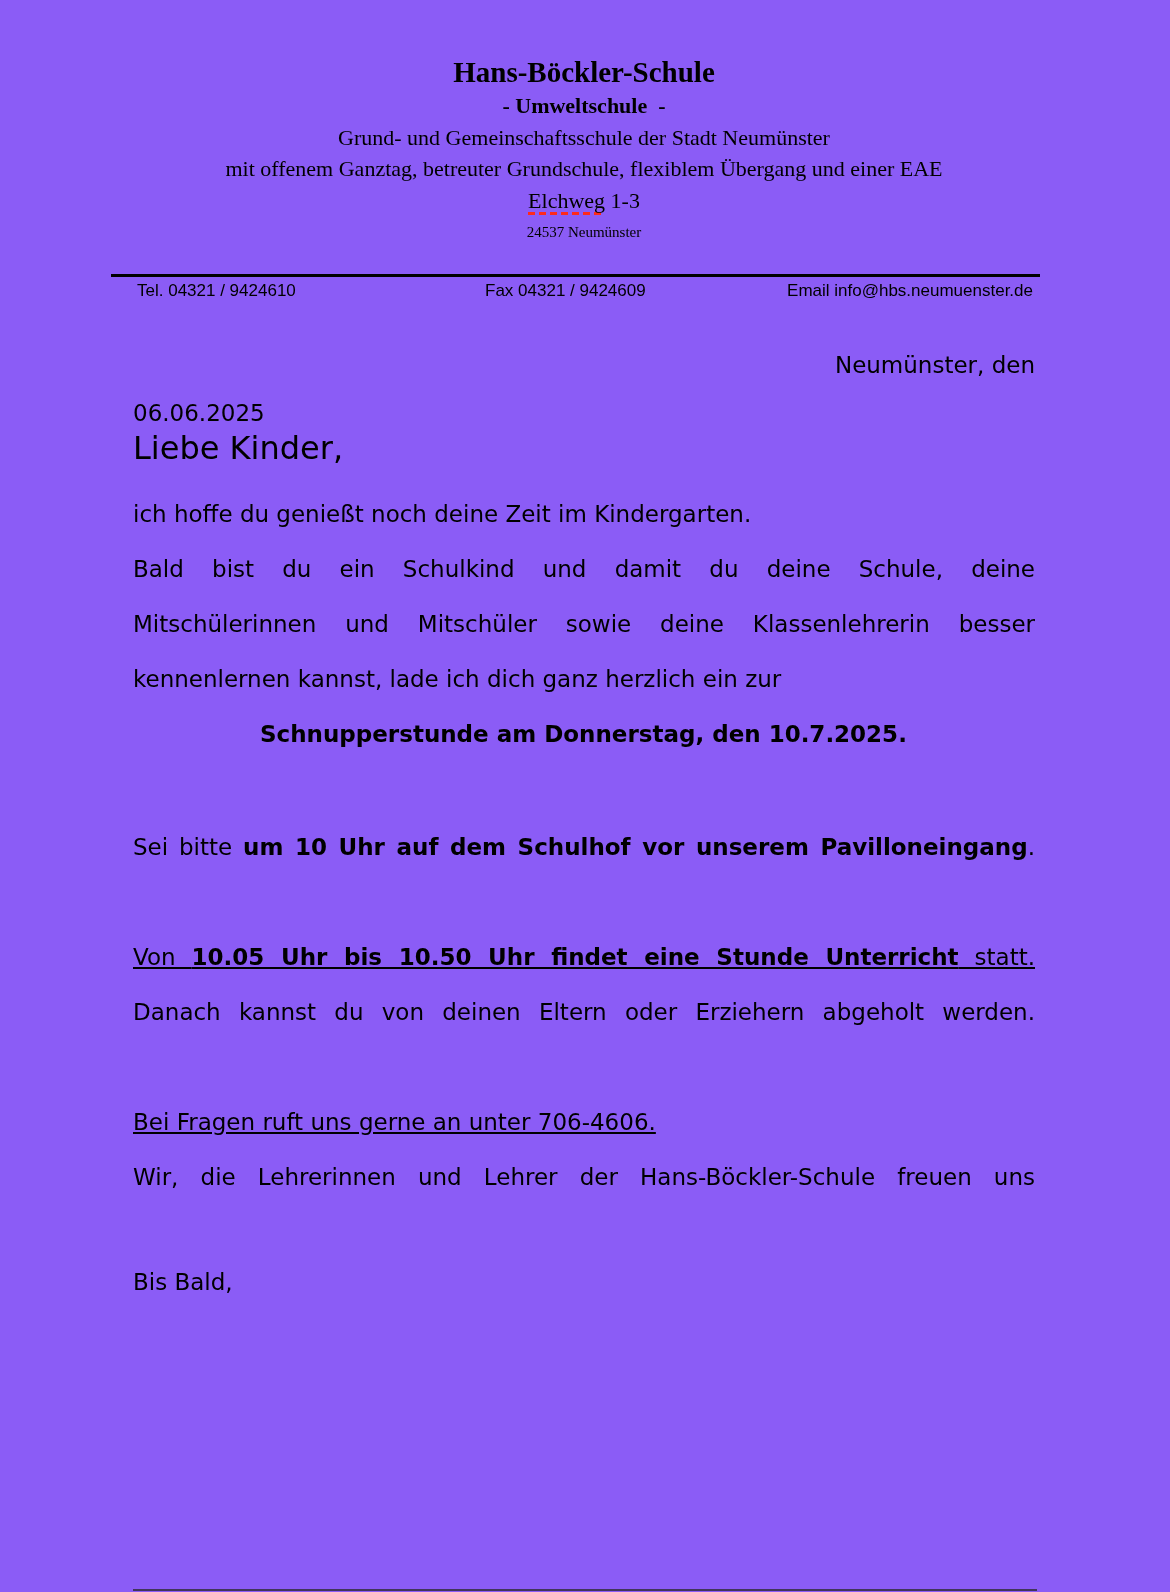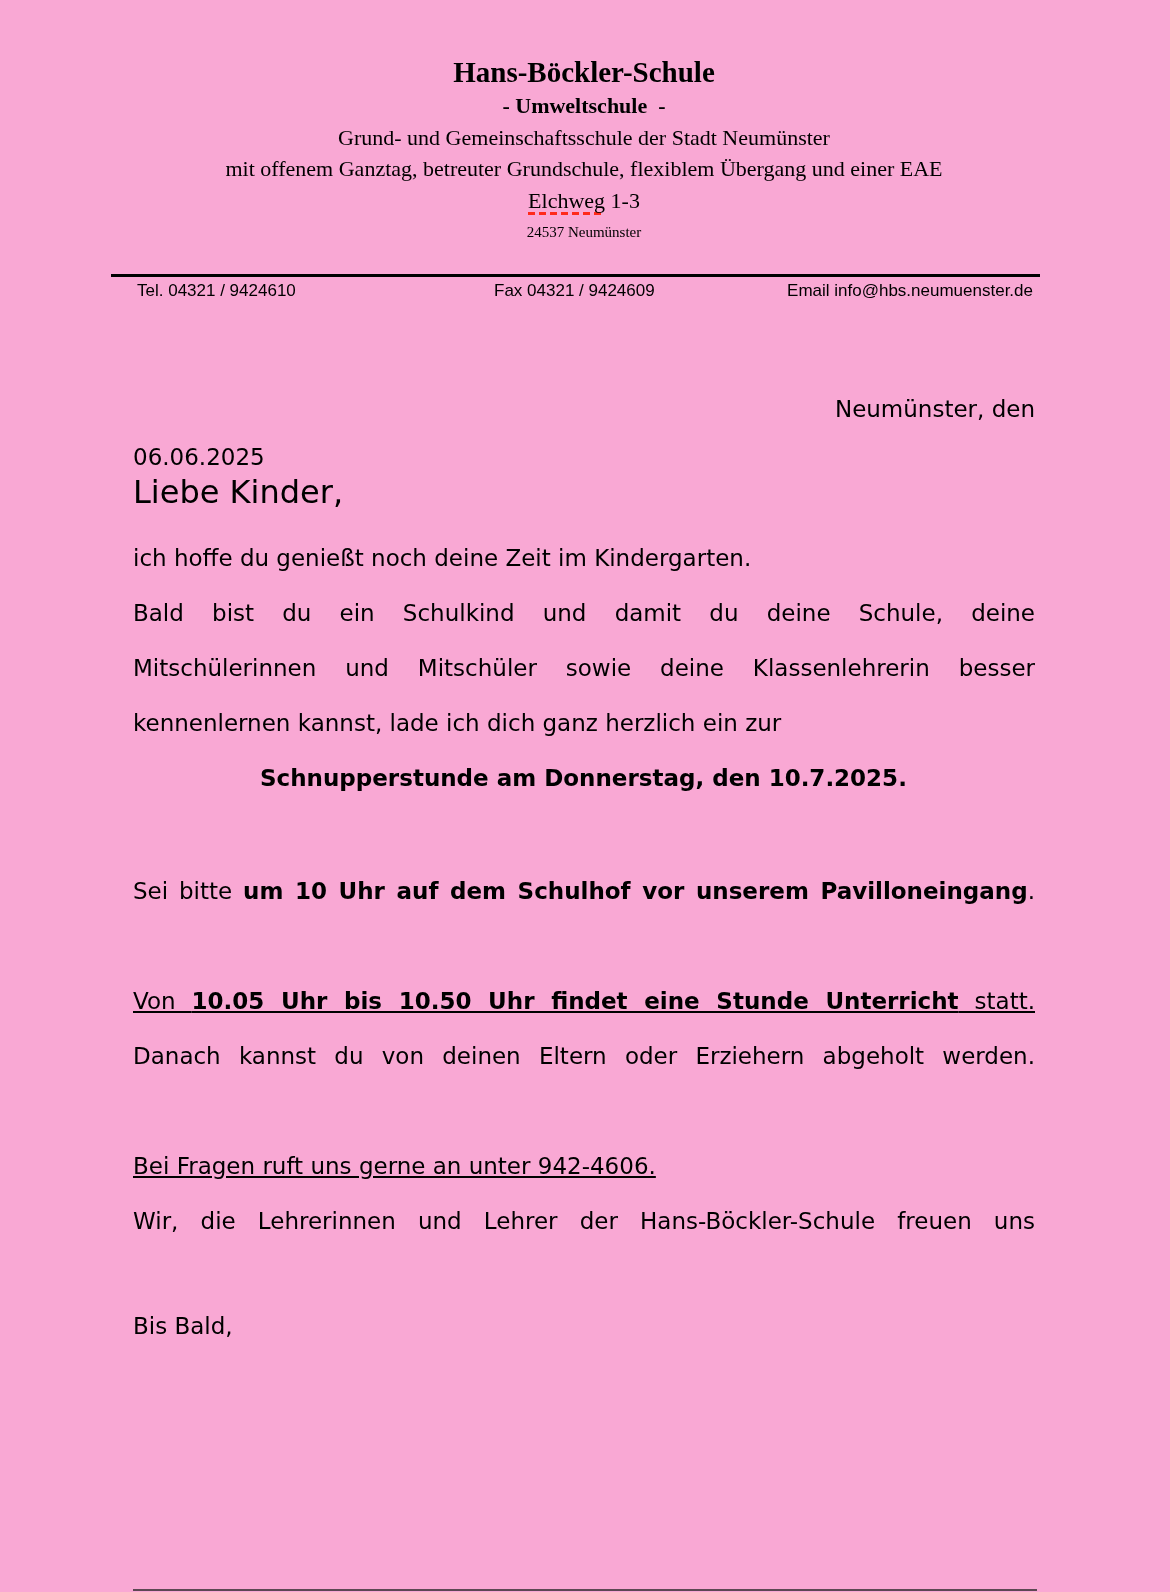--- a/index.html
+++ b/index.html
@@ -1,21 +1,21 @@
 <!DOCTYPE html>
 <html lang="de"><head>
 <meta charset="utf-8">
 <style>
   html, body { margin: 0; padding: 0; background: #ffffff; }
   .page {
     position: relative;
     width: 1170px;
     height: 1592px;
     margin: 0 auto;
-    background: #f9a8d4;
+    background: #8b5cf6;
     color: #000000;
     box-sizing: border-box;
     padding: 0 135px 0 133px;
     overflow: hidden;
   }
   
   .letterhead {
     padding-top: 54px;
     text-align: center;
     font-family: "Liberation Serif", serif;
@@ -40,26 +40,26 @@
   }
   .contact {
     position: relative;
     height: 23px;
     margin-top: 2px;
     font-family: "Liberation Sans", sans-serif;
     font-size: 17px;
     line-height: 23px;
   }
   .contact .tel   { position: absolute; left: 4px;   top: 0; }
-  .contact .fax   { position: absolute; left: 361px; top: 0; }
+  .contact .fax   { position: absolute; left: 352px; top: 0; }
   .contact .email { position: absolute; right: 2px;  top: 0; }
   
   .body-text { font-family: "DejaVu Sans", sans-serif; }
   .dateplace {
-    margin-top: 92px;
+    margin-top: 48px;
     font-size: 23px;
     line-height: 30px;
     text-align: right;
   }
   .dateline {
     margin-top: 18px;
     font-size: 23px;
     line-height: 30px;
   }
   .salutation {
@@ -129,20 +129,20 @@
     <div class="bl just">Mitschülerinnen und Mitschüler sowie deine Klassenlehrerin besser</div>
     <div class="bl">kennenlernen kannst, lade ich dich ganz herzlich ein zur</div>
 
     <div class="bl invite">Schnupperstunde am Donnerstag, den 10.7.2025.</div>
 
     <div class="bl just gap-58"><span>Sei bitte </span><span class="b">um 10 Uhr auf dem Schulhof vor unserem Pavilloneingang</span><span>.</span></div>
 
     <div class="bl just gap-55"><span>Von </span><span class="b">10.05 Uhr bis 10.50 Uhr findet eine Stunde Unterricht</span><span> statt.</span></div>
     <div class="bl just">Danach kannst du von deinen Eltern oder Erziehern abgeholt werden.</div>
 
-    <div class="bl gap-55">Bei Fragen ruft uns gerne an unter 942-4606.</div>
+    <div class="bl gap-55">Bei Fragen ruft uns gerne an unter 706-4606.</div>
     <div class="bl just">Wir, die Lehrerinnen und Lehrer der Hans-Böckler-Schule freuen uns</div>
 
     <div class="bl gap-50">Bis Bald,</div>
   </div>
 
   <div class="bottom-rule"></div>
 </div>
 
 </body></html>

